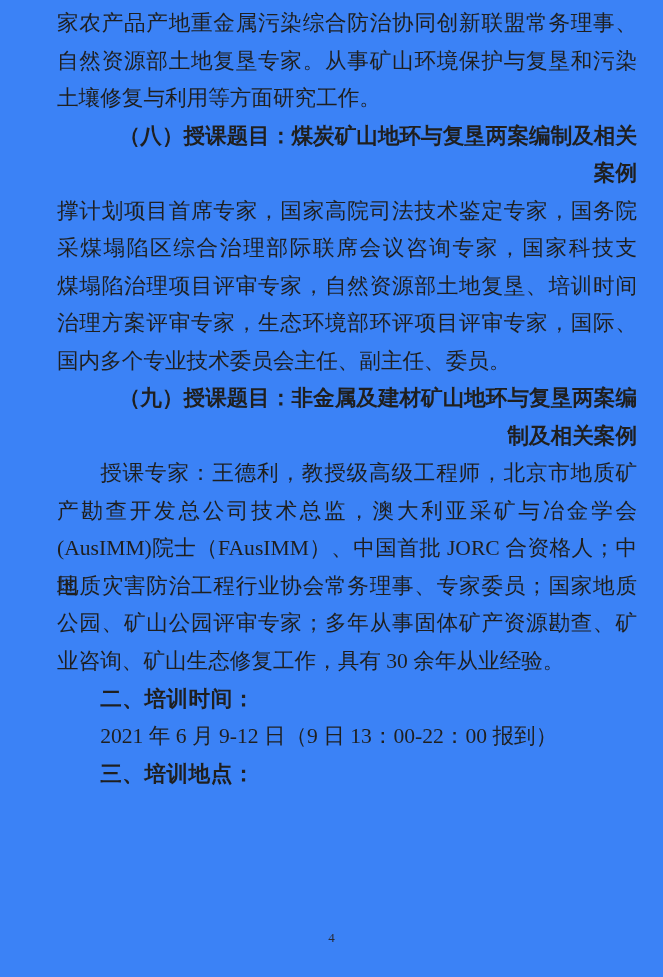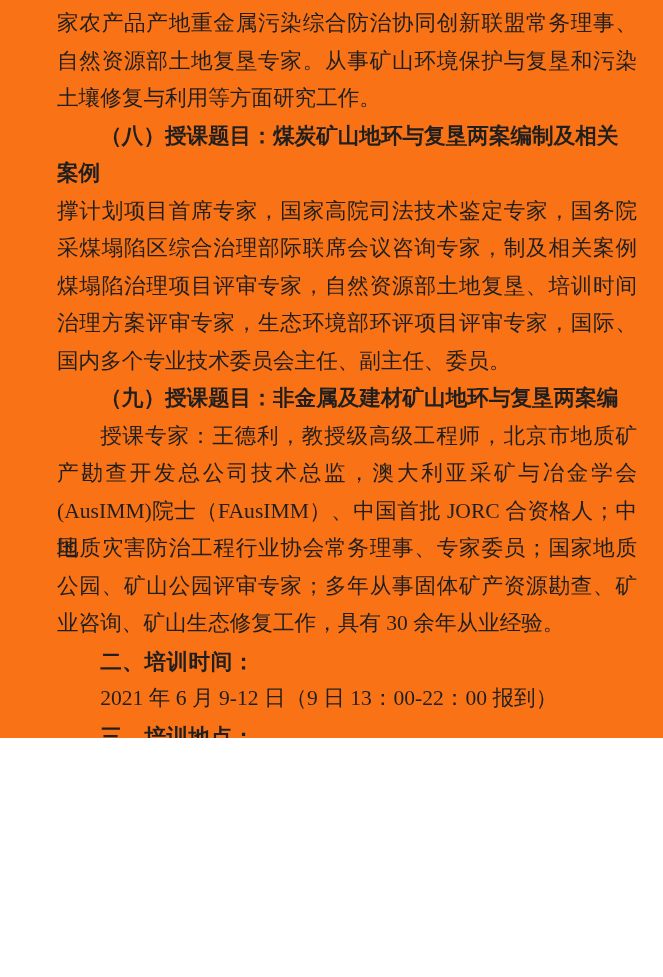--- a/index.html
+++ b/index.html
@@ -3,22 +3,22 @@
 <meta charset="utf-8">
 <style>
   html, body {
     margin: 0;
     padding: 0;
     background: #ffffff;
   }
   .doc-page {
     position: relative;
     width: 663px;
-    height: 738px;
-    background: #f97316;
+    height: 977px;
+    background: #3b82f6;
     overflow: hidden;
     font-family: "Liberation Serif", serif;
     color: #1f1f1f;
   }
   .text-area {
     position: absolute;
     left: 57px;
     top: 5px;
     width: 580px;
   }
@@ -33,21 +33,21 @@
   
   .line.fill {
     white-space: normal;
     text-align: justify;
     text-align-last: justify;
     text-justify: distribute;
   }
   
   .line.indent { text-indent: 2em; }
   
-  .para.heading-kai .line { font-weight: 700; }
+  .para.heading-kai .line { font-weight: 700; text-align: right; }
   
   .para.heading-hei .line {
     font-weight: 700;
     font-family: "Liberation Sans", sans-serif;
     letter-spacing: 0.5px;
   }
   .page-footer {
     position: absolute;
     left: 0;
     top: 928px;
@@ -68,27 +68,28 @@
         <div class="line fill">家农产品产地重金属污染综合防治协同创新联盟常务理事、</div>
         <div class="line fill">自然资源部土地复垦专家。从事矿山环境保护与复垦和污染</div>
         <div class="line">土壤修复与利用等方面研究工作。</div>
       </div>
       <div class="para heading-kai">
         <div class="line indent">（八）授课题目：煤炭矿山地环与复垦两案编制及相关</div>
         <div class="line">案例</div>
       </div>
       <div class="para body">
         <div class="line fill">撑计划项目首席专家，国家高院司法技术鉴定专家，国务院</div>
-        <div class="line fill">采煤塌陷区综合治理部际联席会议咨询专家，制及相关案例</div>
+        <div class="line fill">采煤塌陷区综合治理部际联席会议咨询专家，国家科技支</div>
         <div class="line fill">煤塌陷治理项目评审专家，自然资源部土地复垦、培训时间</div>
         <div class="line fill">治理方案评审专家，生态环境部环评项目评审专家，国际、</div>
         <div class="line">国内多个专业技术委员会主任、副主任、委员。</div>
       </div>
       <div class="para heading-kai">
         <div class="line indent">（九）授课题目：非金属及建材矿山地环与复垦两案编</div>
+        <div class="line">制及相关案例</div>
       </div>
       <div class="para body">
         <div class="line fill indent">授课专家：王德利，教授级高级工程师，北京市地质矿</div>
         <div class="line fill">产勘查开发总公司技术总监，澳大利亚采矿与冶金学会</div>
         <div class="line fill">(AusIMM)院士（FAusIMM）、中国首批 JORC 合资格人；中国</div>
         <div class="line fill">地质灾害防治工程行业协会常务理事、专家委员；国家地质</div>
         <div class="line fill">公园、矿山公园评审专家；多年从事固体矿产资源勘查、矿</div>
         <div class="line">业咨询、矿山生态修复工作，具有 30 余年从业经验。</div>
       </div>
       <div class="para heading-hei">

